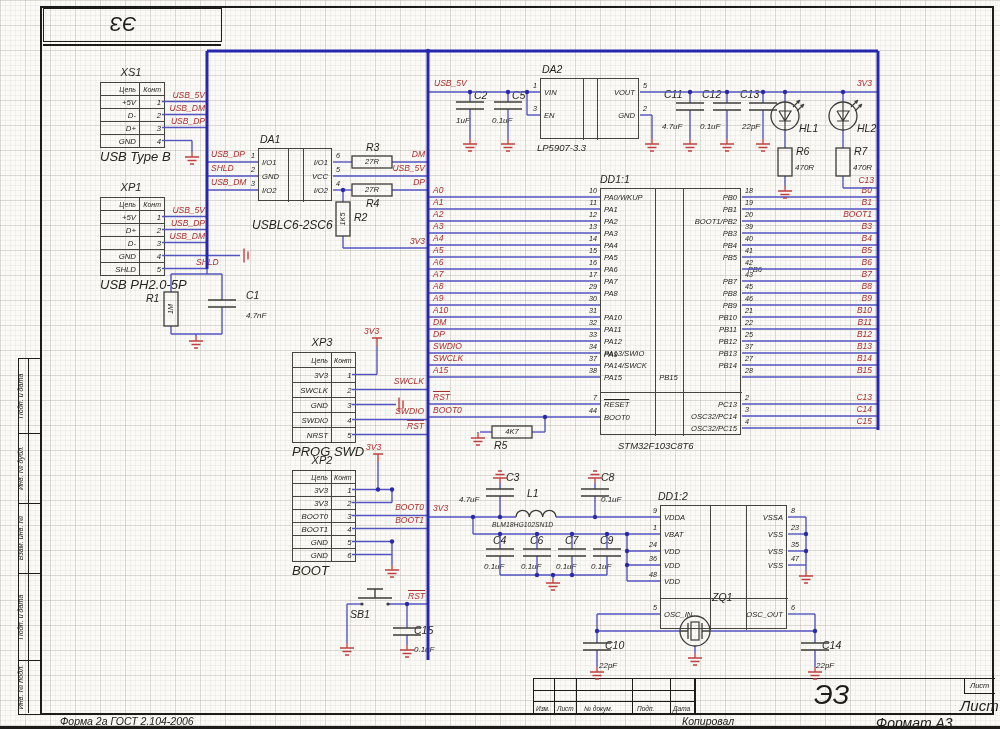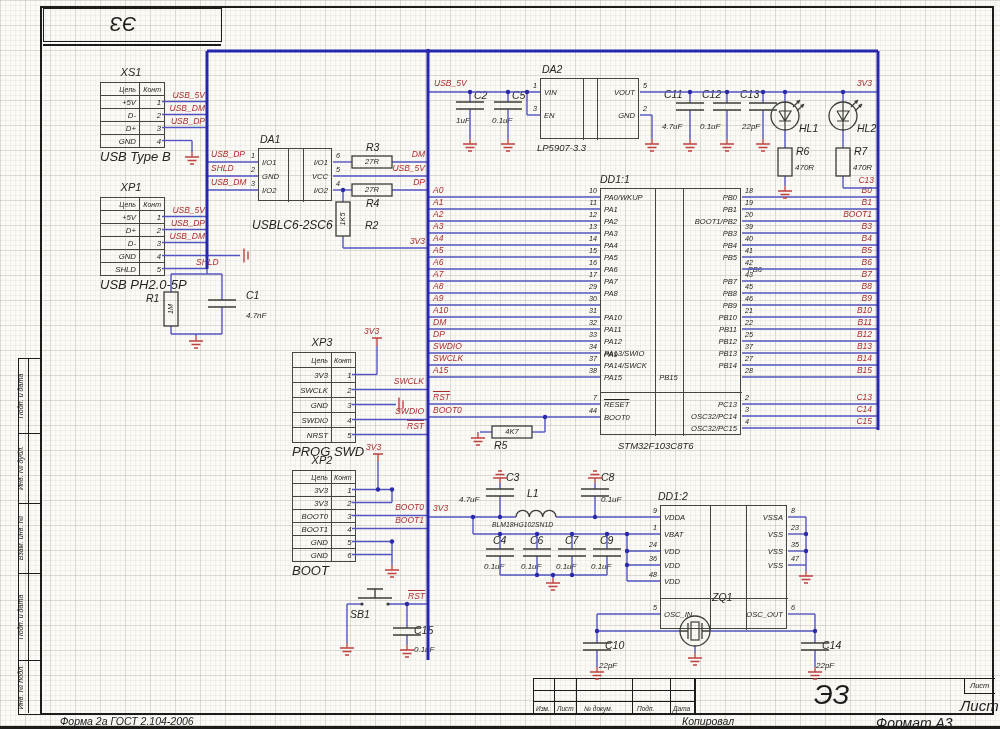--- a/index.html
+++ b/index.html
@@ -150,21 +150,21 @@
       <div class="lbl net" style="left: 872px; top: 405px; transform: translateX(-100%);">C14</div>
       <div class="lbl net" style="left: 872px; top: 417px; transform: translateX(-100%);">C15</div>
       <div class="lbl ref" style="left: 146px; top: 293px;">R1</div>
       <div class="lbl valr" style="left: 171px; top: 309px; transform: translate(-50%, -50%) rotate(-90deg);">1M</div>
       <div class="lbl ref" style="left: 246px; top: 290px;">C1</div>
       <div class="lbl val" style="left: 246px; top: 311.5px;">4.7nF</div>
       <div class="lbl ref" style="left: 366px; top: 142px;">R3</div>
       <div class="lbl valc" style="left: 372px; top: 162px; transform: translate(-50%, -50%);">27R</div>
       <div class="lbl ref" style="left: 366px; top: 198px;">R4</div>
       <div class="lbl valc" style="left: 372px; top: 190px; transform: translate(-50%, -50%);">27R</div>
-      <div class="lbl ref" style="left: 365px; top: 212px; margin-top: 8px;">R2</div>
+      <div class="lbl ref" style="left: 354px; top: 212px;">R2</div>
       <div class="lbl valr" style="left: 343px; top: 219px; transform: translate(-50%, -50%) rotate(-90deg);">1K5</div>
       <div class="lbl ref" style="left: 474px; top: 90px;">C2</div>
       <div class="lbl val" style="left: 456px; top: 116.5px;">1uF</div>
       <div class="lbl ref" style="left: 512px; top: 90px;">C5</div>
       <div class="lbl val" style="left: 492px; top: 116.5px;">0.1uF</div>
       <div class="lbl ref" style="left: 664px; top: 89px;">C11</div>
       <div class="lbl val" style="left: 662px; top: 122.5px;">4.7uF</div>
       <div class="lbl ref" style="left: 702px; top: 89px;">C12</div>
       <div class="lbl val" style="left: 700px; top: 122.5px;">0.1uF</div>
       <div class="lbl ref" style="left: 740px; top: 89px;">C13</div>

